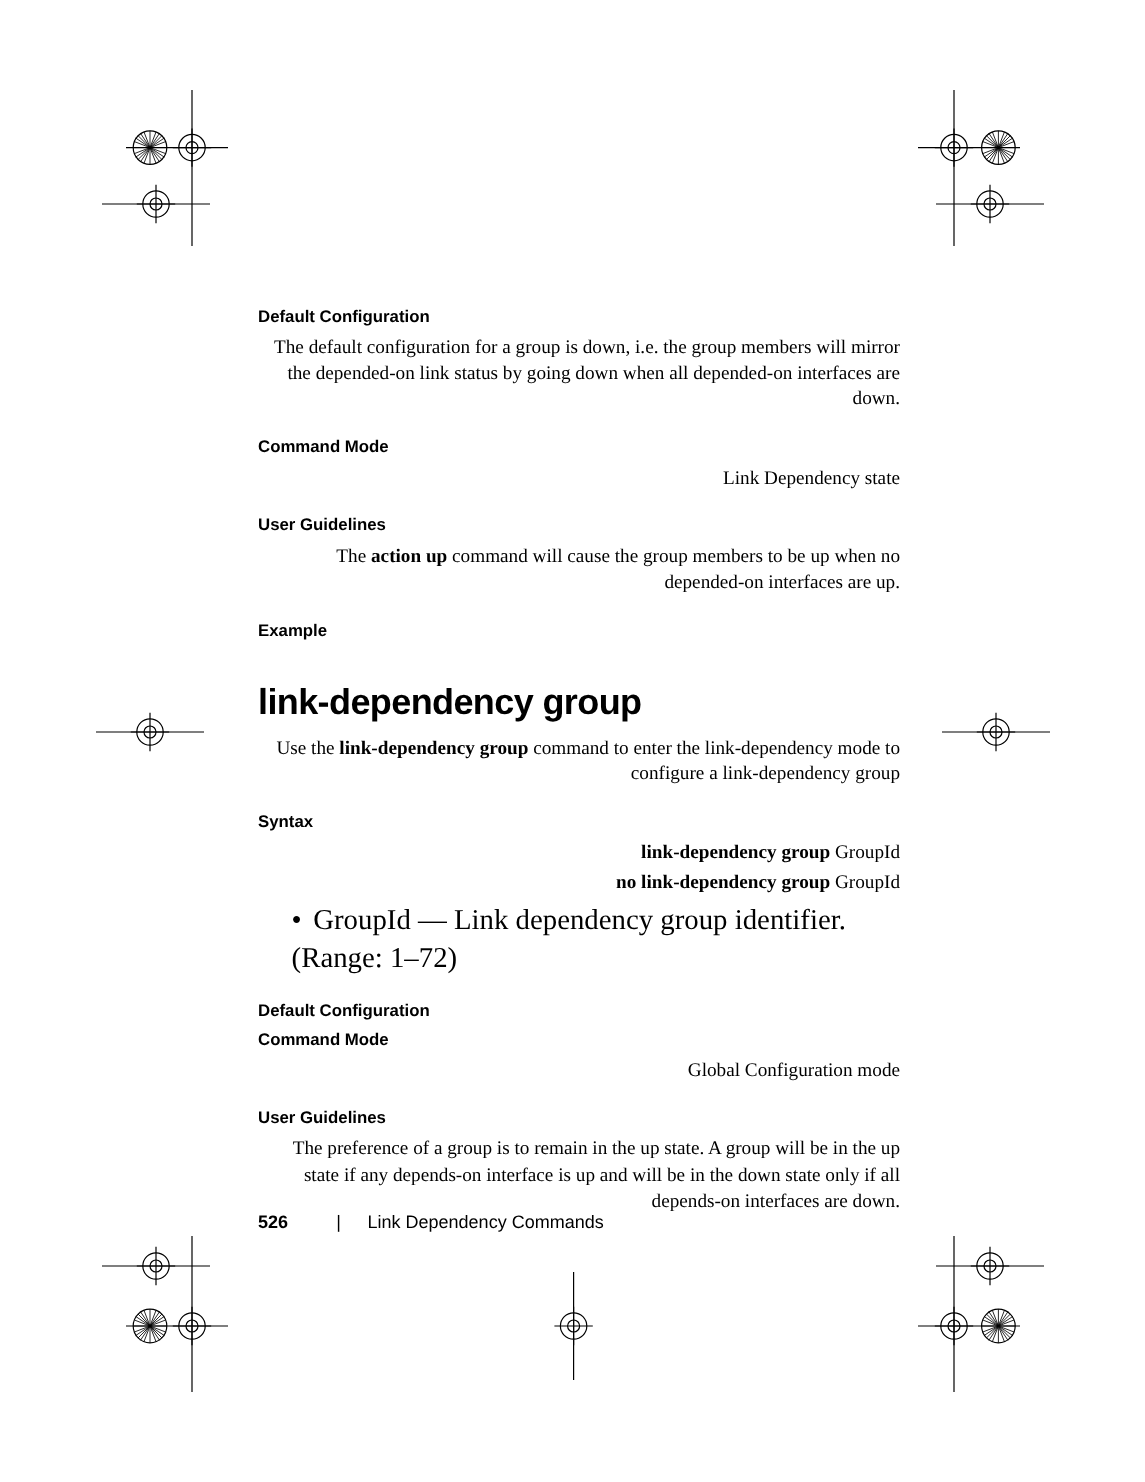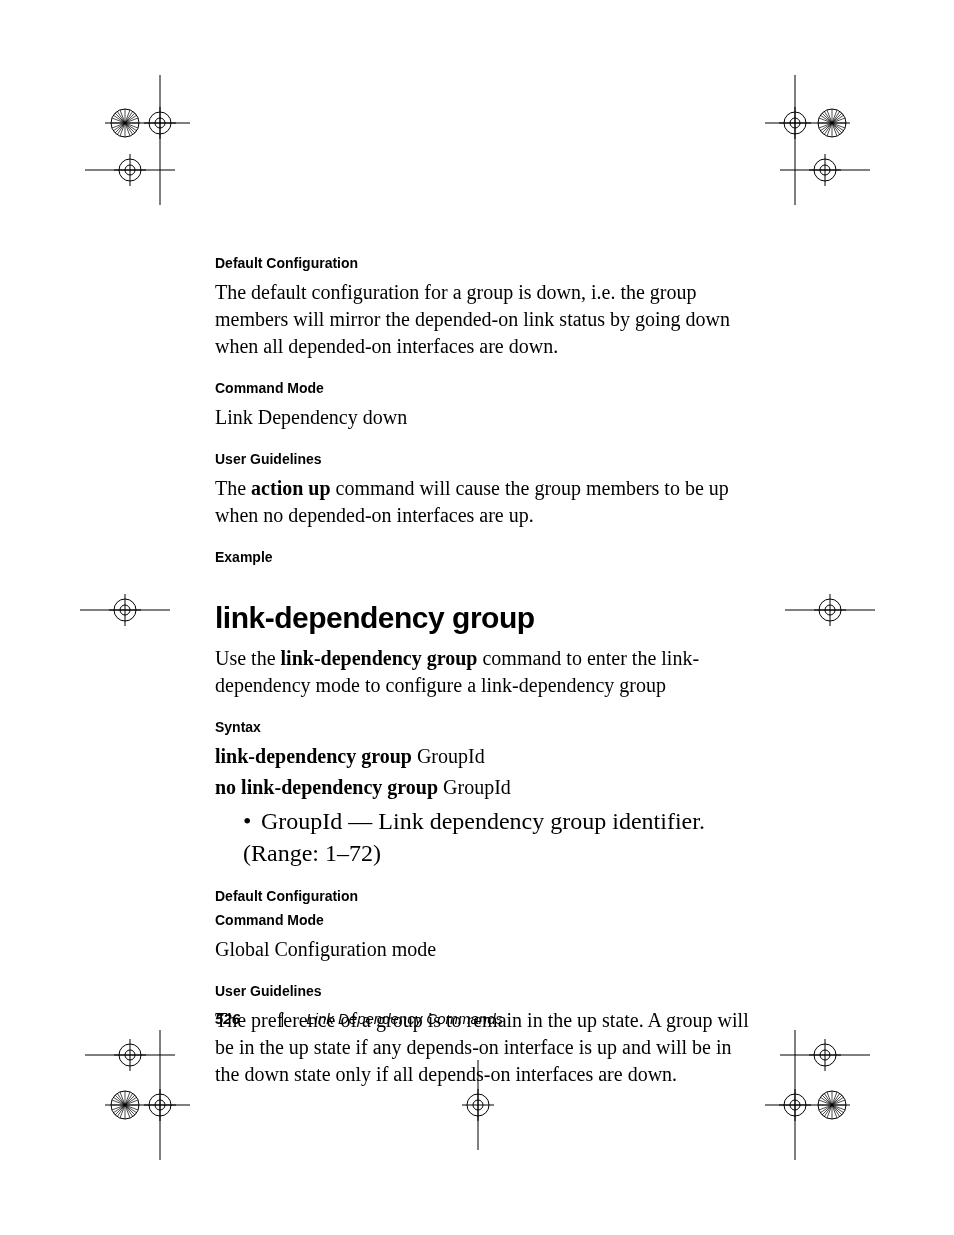--- a/index.html
+++ b/index.html
@@ -29,44 +29,44 @@
     margin: 0 0 8px 0;
   }
   .h1 {
     font-family: "Helvetica Neue", Arial, sans-serif;
     font-weight: 700;
     font-size: 30px;
     margin: 36px 0 10px 0;
     letter-spacing: -0.5px;
   }
   p.body {
-    font-size: 20px;
+    font-size: 16px;
     line-height: 1.35;
     margin: 0 0 20px 0;
+    text-align: right;
   }
   p.body.tight { margin-bottom: 4px; }
   .bold { font-weight: 700; }
   .ital { }
   .bullet-row {
     font-size: 24px;
     line-height: 1.35;
     margin: 4px 0 18px 28px;
   }
   .bullet-dot {
     display: inline-block;
     width: 18px;
     vertical-align: top;
   }
   .footer {
     position: absolute;
     left: 215px;
     top: 1010px;
     font-family: "Helvetica Neue", Arial, sans-serif;
     font-size: 15px;
-    font-style: italic;
   }
   .footer .pg { font-weight: 700; margin-right: 18px; }
   .footer .sep { margin: 0 18px; }
 
   
   .marks { position: absolute; inset: 0; pointer-events: none; }
   .marks line, .marks circle { stroke: #000; fill: none; }
   .marks .hatch { stroke-width: 0.7; }
   .marks .thin  { stroke-width: 1;   }
 </style>
@@ -74,21 +74,21 @@
 <body>
 
 <div class="page">
 
   <div class="col">
 
     <div class="h3">Default Configuration</div>
     <p class="body">The default configuration for a group is down, i.e. the group members will mirror the depended-on link status by going down when all depended-on interfaces are down.</p>
 
     <div class="h3">Command Mode</div>
-    <p class="body">Link Dependency down</p>
+    <p class="body">Link Dependency state</p>
 
     <div class="h3">User Guidelines</div>
     <p class="body">
       <span>The </span><span class="bold">action up</span><span> command will cause the group members to be up when no depended-on interfaces are up.</span>
     </p>
 
     <div class="h3">Example</div>
 
     <div class="h1">link-dependency group</div>
     <p class="body">

